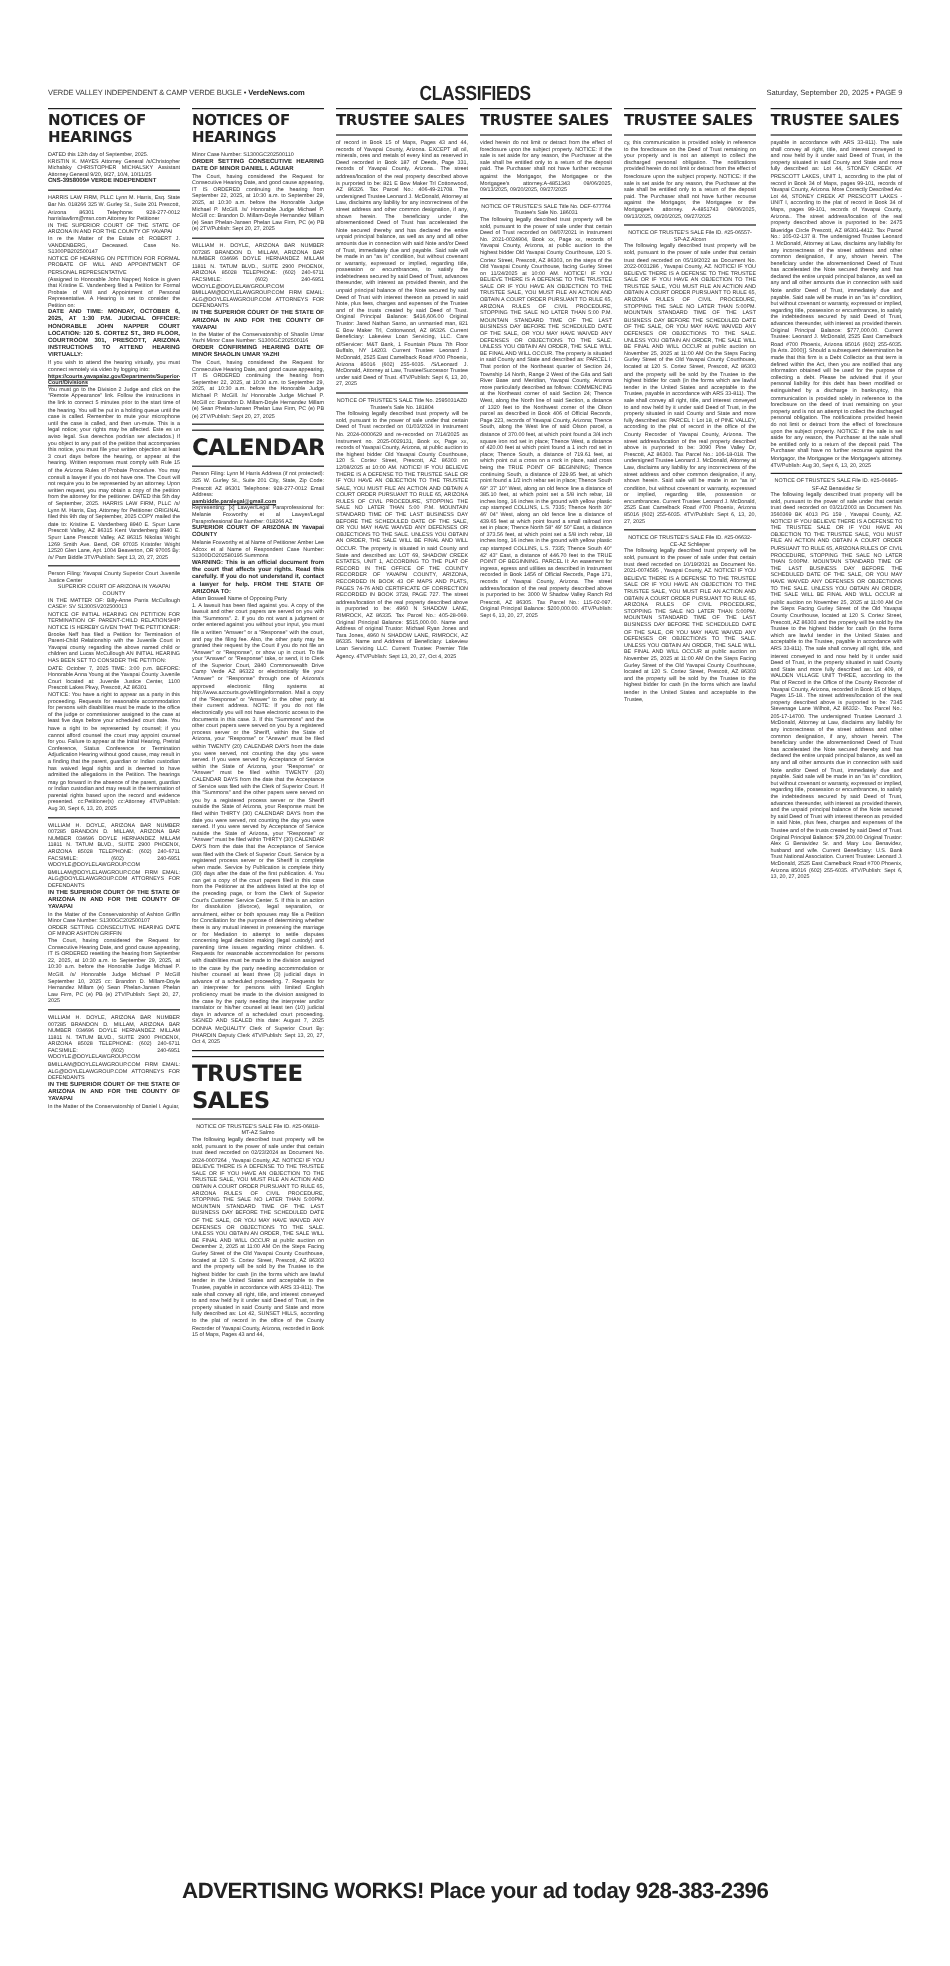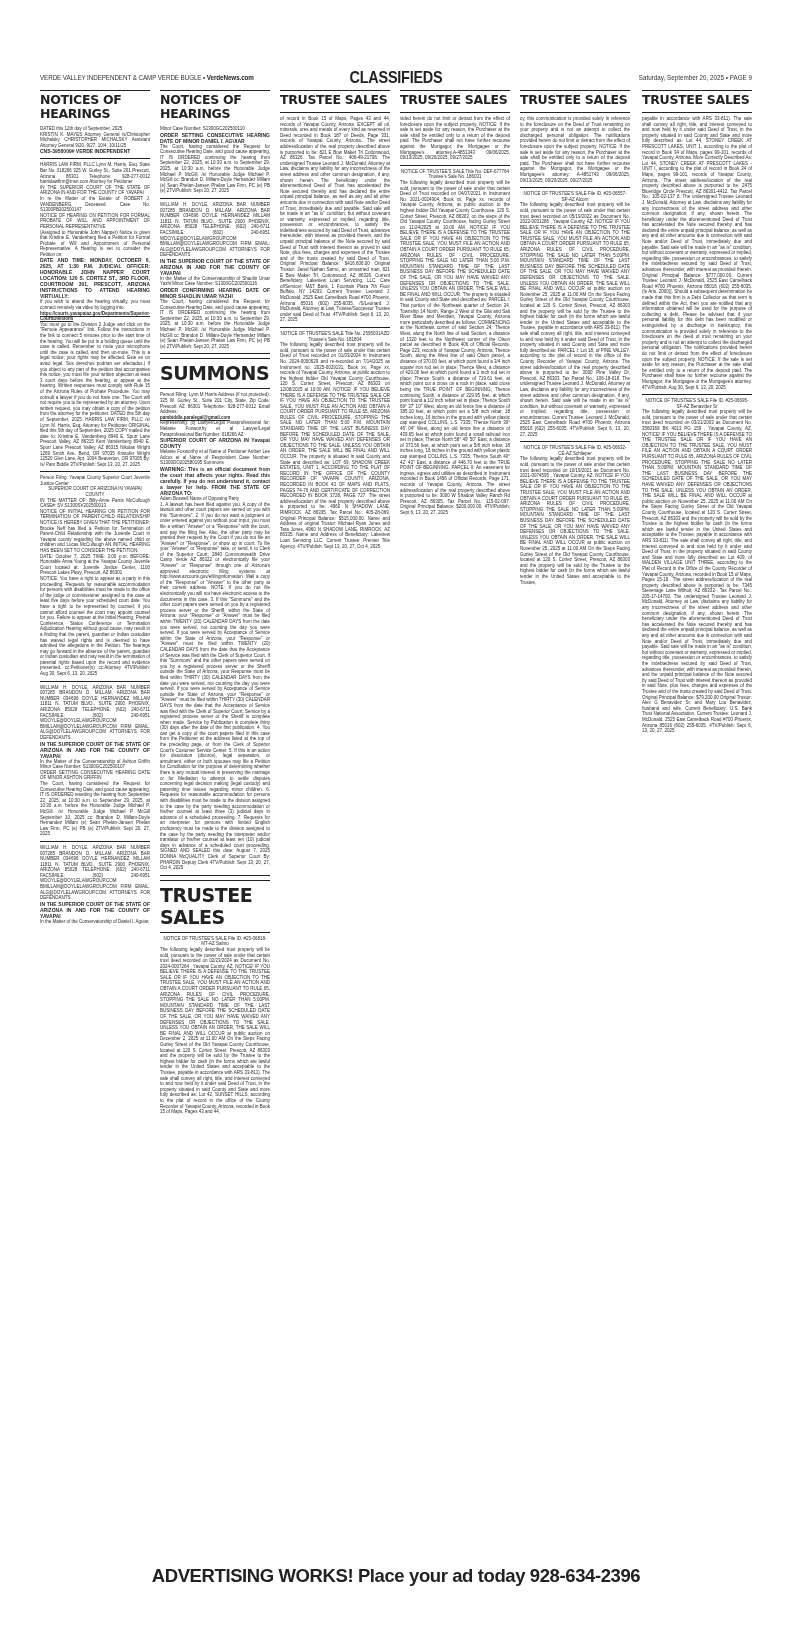--- a/index.html
+++ b/index.html
@@ -79,21 +79,21 @@
         <p class="b">ORDER SETTING CONSECUTIVE HEARING DATE OF MINOR DANIEL I. AGUIAR</p>
         <p>The Court, having considered the Request for Consecutive Hearing Date, and good cause appearing, IT IS ORDERED continuing the hearing from September 22, 2025, at 10:30 a.m. to September 29, 2025, at 10:30 a.m. before the Honorable Judge Michael P. McGill. /s/ Honorable Judge Michael P. McGill cc: Brandon D. Millam-Doyle Hernandez Millam (e) Sean Phelan-Jansen Phelan Law Firm, PC (e) PB (e) 2TV/Publish: Sept 20, 27, 2025</p>
       </div>
       <div class="notice">
         <p>WILLIAM H. DOYLE, ARIZONA BAR NUMBER 007285 BRANDON D. MILLAM, ARIZONA BAR NUMBER 034696 DOYLE HERNANDEZ MILLAM 11811 N. TATUM BLVD., SUITE 2900 PHOENIX, ARIZONA 85028 TELEPHONE: (602) 240-6711 FACSIMILE: (602) 240-6951 WDOYLE@DOYLELAWGROUP.COM BMILLAM@DOYLELAWGROUP.COM FIRM EMAIL: ALG@DOYLELAWGROUP.COM ATTORNEYS FOR DEFENDANTS</p>
         <p class="b">IN THE SUPERIOR COURT OF THE STATE OF ARIZONA IN AND FOR THE COUNTY OF YAVAPAI</p>
         <p>In the Matter of the Conservatorship of Shaolin Umar Yazhi Minor Case Number: S1300GC202500116</p>
         <p class="b">ORDER CONFIRMING HEARING DATE OF MINOR SHAOLIN UMAR YAZHI</p>
         <p>The Court, having considered the Request for Consecutive Hearing Date, and good cause appearing, IT IS ORDERED continuing the hearing from September 22, 2025, at 10:30 a.m. to September 29, 2025, at 10:30 a.m. before the Honorable Judge Michael P. McGill. /s/ Honorable Judge Michael P. McGill cc: Brandon D. Millam-Doyle Hernandez Millam (e) Sean Phelan-Jansen Phelan Law Firm, PC (e) PB (e) 2TV/Publish: Sept 20, 27, 2025</p>
       </div>
-      <div class="big-head">SUMMONS</div>
+      <div class="big-head">CALENDAR</div>
       <div class="notice">
         <p>Person Filing: Lynn M Harris Address (if not protected): 325 W. Gurley St., Suite 201 City, State, Zip Code: Prescott AZ 86301 Telephone: 928-277-0012 Email Address:</p>
         <p class="u">pambiddle.paralegal@gmail.com</p>
         <p>Representing: [x] Lawyer/Legal Paraprofessional for: Melanie Foxworthy et al Lawyer/Legal Paraprofessional Bar Number: 018266 AZ</p>
         <p class="b">SUPERIOR COURT OF ARIZONA IN Yavapai COUNTY</p>
         <p>Melanie Foxworthy et al Name of Petitioner Amber Lee Adcox et al Name of Respondent Case Number: S1300DO202580195 Summons</p>
         <p class="b">WARNING: This is an official document from the court that affects your rights. Read this carefully. If you do not understand it, contact a lawyer for help. FROM THE STATE OF ARIZONA TO:</p>
         <p>Adam Boswell Name of Opposing Party</p>
         <p>1. A lawsuit has been filed against you. A copy of the lawsuit and other court papers are served on you with this "Summons". 2. If you do not want a judgment or order entered against you without your input, you must file a written "Answer" or a "Response" with the court, and pay the filing fee. Also, the other party may be granted their request by the Court if you do not file an "Answer" or "Response", or show up in court. To file your "Answer" or "Response" take, or send, it to Clerk of the Superior Court, 2840 Commonwealth Drive Camp Verde AZ 86322 or electronically file your "Answer" or "Response" through one of Arizona's approved electronic filing systems at http://www.azcourts.gov/efilinginformation. Mail a copy of the "Response" or "Answer" to the other party at their current address. NOTE: If you do not file electronically you will not have electronic access to the documents in this case. 3. If this "Summons" and the other court papers were served on you by a registered process server or the Sheriff, within the State of Arizona, your "Response" or "Answer" must be filed within TWENTY (20) CALENDAR DAYS from the date you were served, not counting the day you were served. If you were served by Acceptance of Service within the State of Arizona, your "Response" or "Answer" must be filed within TWENTY (20) CALENDAR DAYS from the date that the Acceptance of Service was filed with the Clerk of Superior Court. If this "Summons" and the other papers were served on you by a registered process server or the Sheriff outside the State of Arizona, your Response must be filed within THIRTY (30) CALENDAR DAYS from the date you were served, not counting the day you were served. If you were served by Acceptance of Service outside the State of Arizona, your "Response" or "Answer" must be filed within THIRTY (30) CALENDAR DAYS from the date that the Acceptance of Service was filed with the Clerk of Superior Court. Service by a registered process server or the Sheriff is complete when made. Service by Publication is complete thirty (30) days after the date of the first publication. 4. You can get a copy of the court papers filed in this case from the Petitioner at the address listed at the top of the preceding page, or from the Clerk of Superior Court's Customer Service Center. 5. If this is an action for dissolution (divorce), legal separation, or annulment, either or both spouses may file a Petition for Conciliation for the purpose of determining whether there is any mutual interest in preserving the marriage or for Mediation to attempt to settle disputes concerning legal decision making (legal custody) and parenting time issues regarding minor children. 6. Requests for reasonable accommodation for persons with disabilities must be made to the division assigned to the case by the party needing accommodation or his/her counsel at least three (3) judicial days in advance of a scheduled proceeding. 7. Requests for an interpreter for persons with limited English proficiency must be made to the division assigned to the case by the party needing the interpreter and/or translator or his/her counsel at least ten (10) judicial days in advance of a scheduled court proceeding. SIGNED AND SEALED this date: August 7, 2025 DONNA McQUALITY Clerk of Superior Court By: PHARDIN Deputy Clerk 4TV/Publish: Sept 13, 20, 27, Oct 4, 2025</p>
       </div>
@@ -142,13 +142,13 @@
       <div class="notice">
         <p>payable in accordance with ARS 33-811). The sale shall convey all right, title, and interest conveyed to and now held by it under said Deed of Trust, in the property situated in said County and State and more fully described as: Lot 44, STONEY CREEK AT PRESCOTT LAKES, UNIT 1, according to the plat of record in Book 34 of Maps, pages 99-101, records of Yavapai County, Arizona. More Correctly Described As: Lot 44, STONEY CREEK AT PRESCOTT LAKES - UNIT I, according to the plat of record in Book 34 of Maps, pages 99-101, records of Yavapai County, Arizona.. The street address/location of the real property described above is purported to be: 2475 Blueridge Circle Prescott, AZ 86301-4412. Tax Parcel No.: 105-02-137 8. The undersigned Trustee Leonard J. McDonald, Attorney at Law, disclaims any liability for any incorrectness of the street address and other common designation, if any, shown herein. The beneficiary under the aforementioned Deed of Trust has accelerated the Note secured thereby and has declared the entire unpaid principal balance, as well as any and all other amounts due in connection with said Note and/or Deed of Trust, immediately due and payable. Said sale will be made in an "as is" condition, but without covenant or warranty, expressed or implied, regarding title, possession or encumbrances, to satisfy the indebtedness secured by said Deed of Trust, advances thereunder, with interest as provided therein. Original Principal Balance: $777,000.00. Current Trustee: Leonard J. McDonald, 2525 East Camelback Road #700 Phoenix, Arizona 85016 (602) 255-6035. (Is Arts. 2000)]. Should a subsequent determination be made that this firm is a Debt Collector as that term is defined within the Act, then you are notified that any information obtained will be used for the purpose of collecting a debt. Please be advised that if your personal liability for this debt has been modified or extinguished by a discharge in bankruptcy, this communication is provided solely in reference to the foreclosure on the deed of trust remaining on your property and is not an attempt to collect the discharged personal obligation. The notifications provided herein do not limit or detract from the effect of foreclosure upon the subject property. NOTICE: If the sale is set aside for any reason, the Purchaser at the sale shall be entitled only to a return of the deposit paid. The Purchaser shall have no further recourse against the Mortgagor, the Mortgagee or the Mortgagee's attorney. 4TV/Publish: Aug 30, Sept 6, 13, 20, 2025</p>
       </div>
       <div class="notice">
         <p class="c">NOTICE OF TRUSTEE'S SALE File ID. #25-06695-SF-AZ Benavidez Sr</p>
         <p>The following legally described trust property will be sold, pursuant to the power of sale under that certain trust deed recorded on 03/21/2003 as Document No. 3560369 BK 4013 PG 159 , Yavapai County, AZ. NOTICE! IF YOU BELIEVE THERE IS A DEFENSE TO THE TRUSTEE SALE OR IF YOU HAVE AN OBJECTION TO THE TRUSTEE SALE, YOU MUST FILE AN ACTION AND OBTAIN A COURT ORDER PURSUANT TO RULE 65, ARIZONA RULES OF CIVIL PROCEDURE, STOPPING THE SALE NO LATER THAN 5:00PM. MOUNTAIN STANDARD TIME OF THE LAST BUSINESS DAY BEFORE THE SCHEDULED DATE OF THE SALE, OR YOU MAY HAVE WAIVED ANY DEFENSES OR OBJECTIONS TO THE SALE. UNLESS YOU OBTAIN AN ORDER, THE SALE WILL BE FINAL AND WILL OCCUR at public auction on November 25, 2025 at 11:00 AM On the Steps Facing Gurley Street of the Old Yavapai County Courthouse, located at 120 S. Cortez Street, Prescott, AZ 86303 and the property will be sold by the Trustee to the highest bidder for cash (in the forms which are lawful tender in the United States and acceptable to the Trustee, payable in accordance with ARS 33-811). The sale shall convey all right, title, and interest conveyed to and now held by it under said Deed of Trust, in the property situated in said County and State and more fully described as: Lot 409, of WALDEN VILLAGE UNIT THREE, according to the Plat of Record in the Office of the County Recorder of Yavapai County, Arizona, recorded in Book 15 of Maps, Pages 15-18.. The street address/location of the real property described above is purported to be: 7345 Stevenage Lane Wilhoit, AZ 86332-. Tax Parcel No.: 205-17-14700. The undersigned Trustee Leonard J. McDonald, Attorney at Law, disclaims any liability for any incorrectness of the street address and other common designation, if any, shown herein. The beneficiary under the aforementioned Deed of Trust has accelerated the Note secured thereby and has declared the entire unpaid principal balance, as well as any and all other amounts due in connection with said Note and/or Deed of Trust, immediately due and payable. Said sale will be made in an "as is" condition, but without covenant or warranty, expressed or implied, regarding title, possession or encumbrances, to satisfy the indebtedness secured by said Deed of Trust, advances thereunder, with interest as provided therein, and the unpaid principal balance of the Note secured by said Deed of Trust with interest thereon as provided in said Note, plus fees, charges and expenses of the Trustee and of the trusts created by said Deed of Trust. Original Principal Balance: $79,200.00 Original Trustor: Alex G Benavidez Sr. and Mary Lou Benavidez, husband and wife. Current Beneficiary: U.S. Bank Trust National Association. Current Trustee: Leonard J. McDonald, 2525 East Camelback Road #700 Phoenix, Arizona 85016 (602) 255-6035. 4TV/Publish: Sept 6, 13, 20, 27, 2025</p>
       </div>
     </div>
 </div>
 
-<div class="footer">ADVERTISING WORKS! Place your ad today 928-634-2396</div>
+<div class="footer">ADVERTISING WORKS! Place your ad today 928-383-2396</div>
 
 </body></html>

